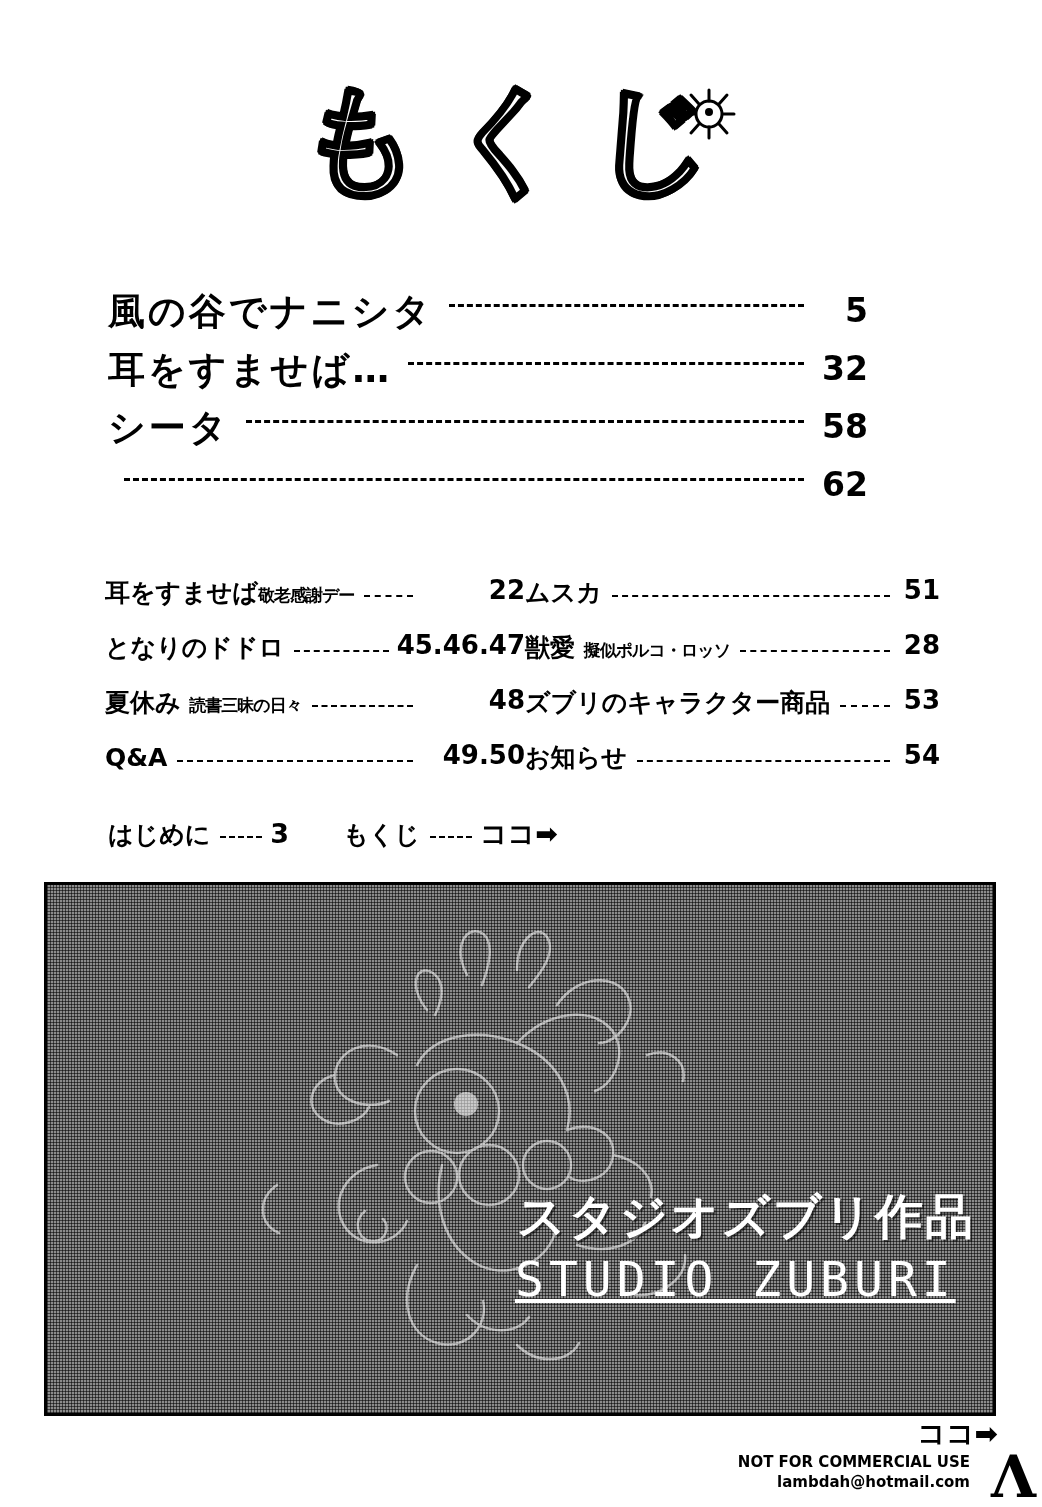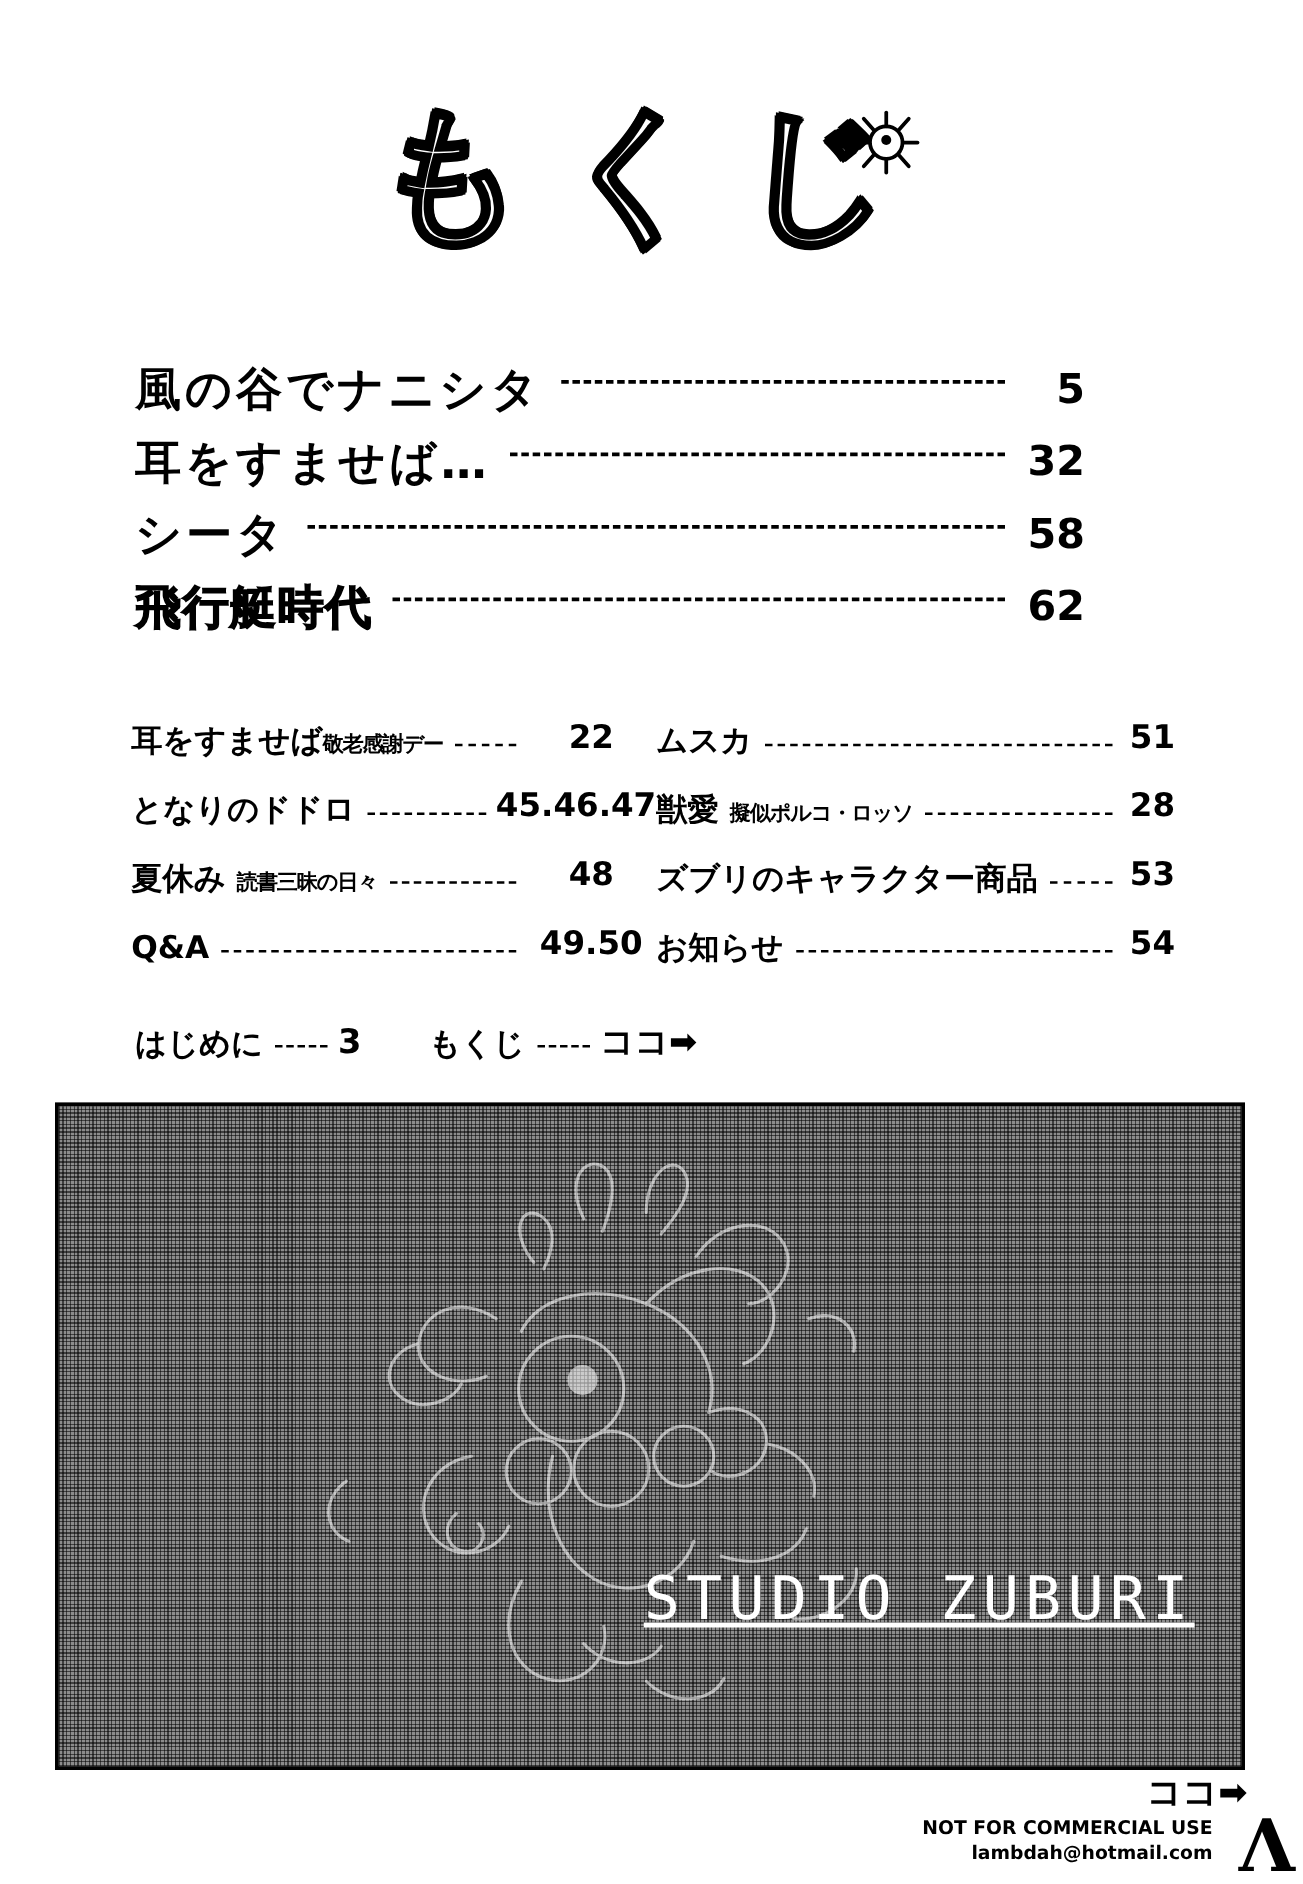--- a/index.html
+++ b/index.html
@@ -122,21 +122,21 @@
     min-width: 18px;
   }
   .sub-row .page {
     font-family: "DejaVu Sans", sans-serif;
     font-size: 26px;
     font-weight: bold;
     text-align: right;
     padding-bottom: 2px;
     white-space: nowrap;
   }
-  .sub-row.col-left .page { min-width: 104px; text-align: center; }
+  .sub-row.col-left .page { min-width: 104px; }
   .sub-row.col-right .page { min-width: 42px; }
 
   
   .foot-line {
     position: absolute;
     left: 108px;
     top: 820px;
     display: flex;
     align-items: center;
     font-family: "DejaVu Sans", sans-serif;
@@ -268,21 +268,20 @@
     <span class="page">32</span>
   </div>
 
   <div class="main-row">
     <span class="label">シータ</span>
     <span class="dots"></span>
     <span class="page">58</span>
   </div>
 
   <div class="main-row">
-    <span class="label thick">飛行艇時代</span>
     <span class="dots"></span>
     <span class="page">62</span>
   </div>
 
 </div>
 
 <div class="sub-list">
 
   <div class="sub-row col-left">
     <span class="label"><span>耳をすませば</span><span class="small">敬老感謝デー</span></span>
@@ -367,20 +366,21 @@
       <path d="M200 350 C180 386 192 420 220 428 C248 436 272 412 266 386"></path>
       <path d="M250 400 C268 420 300 420 312 402"></path>
       <path d="M360 330 C392 340 420 330 428 308"></path>
       <path d="M396 240 C420 244 438 262 434 282"></path>
       <path d="M60 270 C40 284 42 310 62 318"></path>
       <path d="M430 140 C452 132 470 146 466 166"></path>
       <path d="M300 430 C320 450 352 448 362 428"></path>
       <path d="M418 380 C446 382 470 362 468 340"></path>
     </g>
   </svg>
+  <div class="brand-jp">スタジオズブリ作品</div>
   <div class="brand-en">STUDIO ZUBURI</div>
 </div>
 
 <div class="koko">ココ➡</div>
 
 <div class="notice">
   <div>NOT FOR COMMERCIAL USE</div>
   <div>lambdah@hotmail.com</div>
 </div>
 

